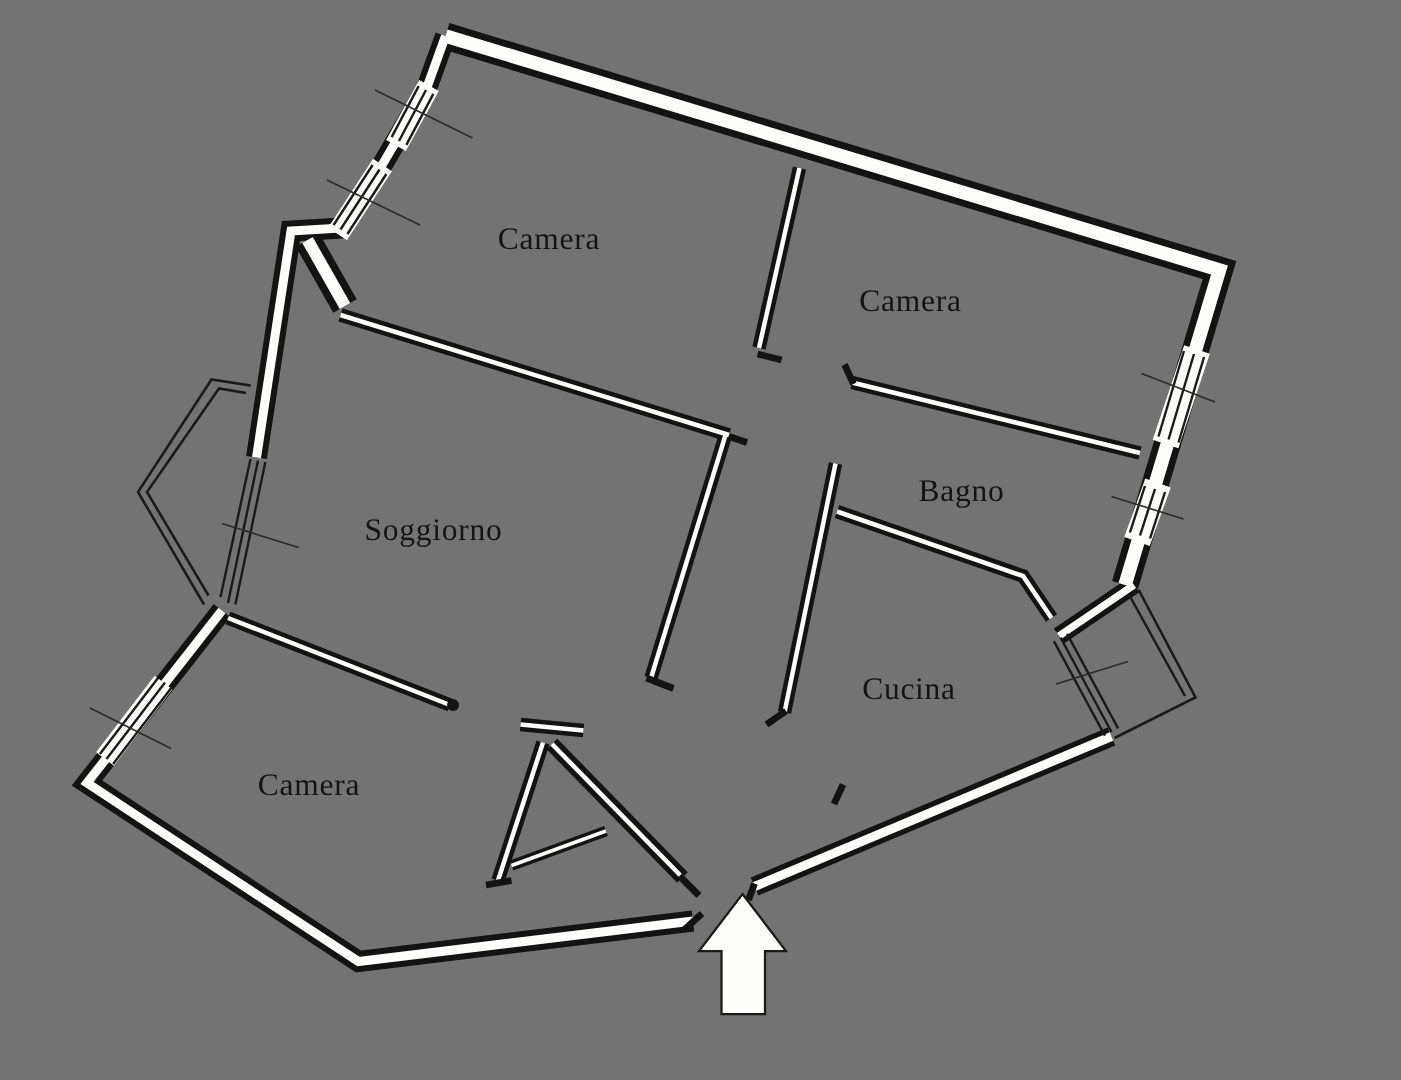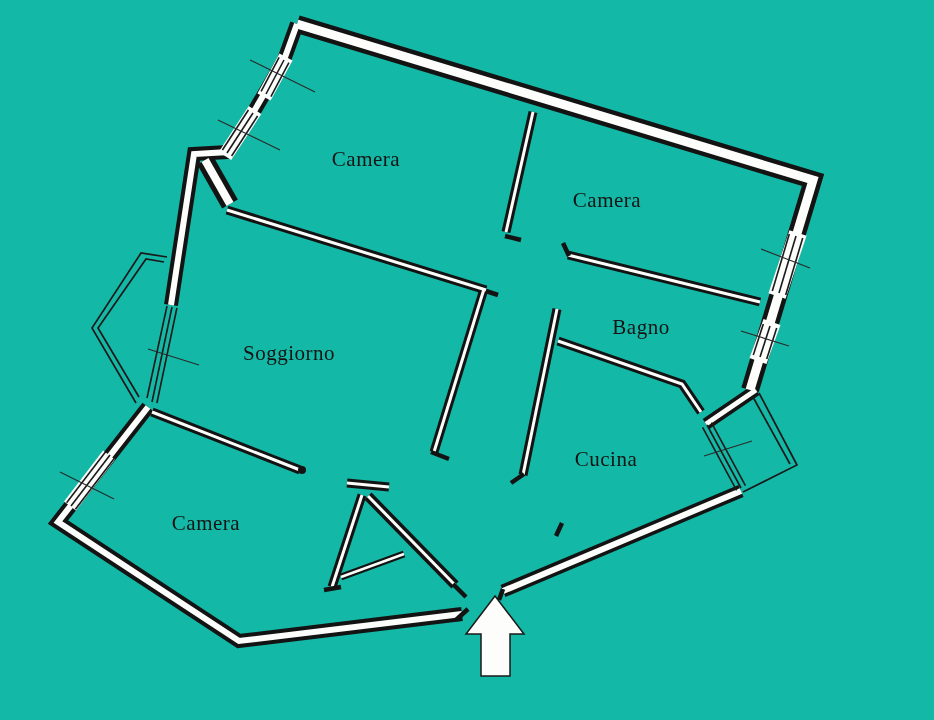--- a/index.html
+++ b/index.html
@@ -4,21 +4,21 @@
 <style>
   html, body {
     margin: 0;
     padding: 0;
     background: #ffffff;
   }
   .stage {
     position: relative;
     width: 934px;
     height: 720px;
-    background: #14b8a6;
+    background: #737373;
     overflow: hidden;
   }
   svg { display: block; }
   
   .wb {
     fill: none;
     stroke: #131313;
     stroke-linecap: butt;
     stroke-linejoin: miter;
   }

